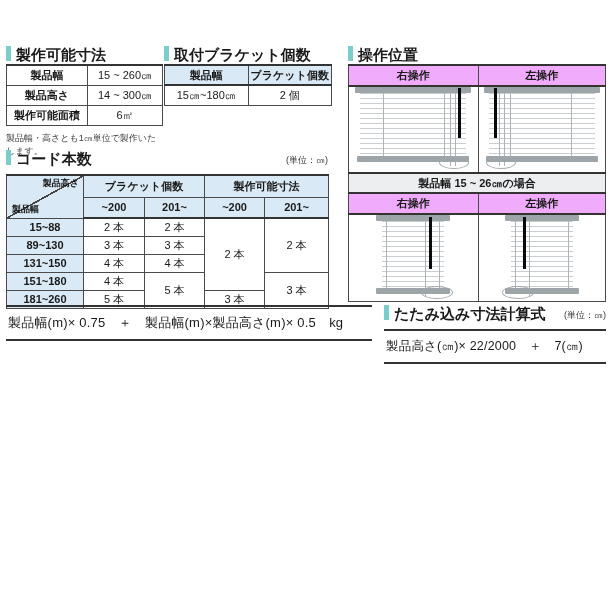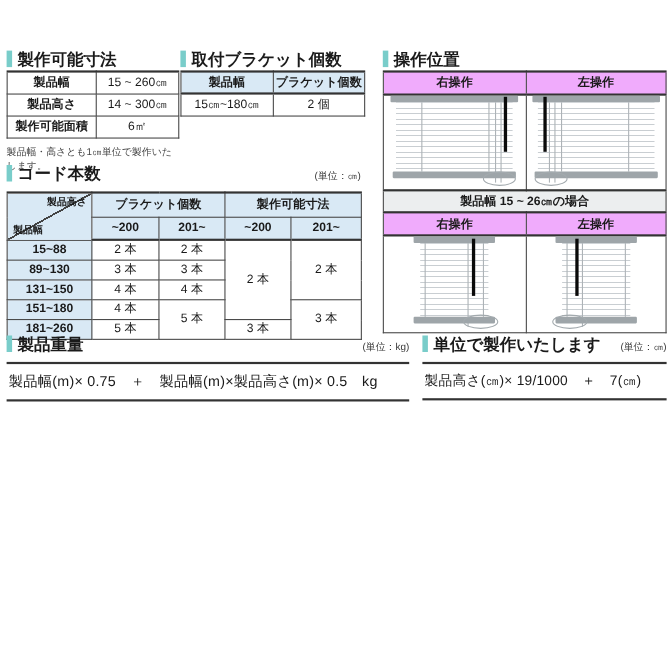--- a/index.html
+++ b/index.html
@@ -261,34 +261,27 @@
         <tr>
           <th class="rowlab">181~260</th>
           <td>5 本</td>
           <td>3 本</td>
         </tr>
       </tbody>
     </table>
   </section>
 
   <section class="sec" id="sec-weight">
-    <div class="sec-head">
-      <h2 class="sec-title">
-        <span class="bar"></span>
-        <span>製品重量</span>
-      </h2>
-      <span class="unit">(単位：kg)</span>
-    </div>
     <div class="formula-box">製品幅(m)× 0.75　＋　製品幅(m)×製品高さ(m)× 0.5　kg</div>
   </section>
 
   <section class="sec" id="sec-fold">
     <div class="sec-head">
       <h2 class="sec-title">
         <span class="bar"></span>
-        <span>単位で製作いたします</span>
+        <span>たたみ込み寸法計算式</span>
       </h2>
       <span class="unit">(単位：㎝)</span>
     </div>
-    <div class="formula-box">製品高さ(㎝)× 19/1000　＋　7(㎝)</div>
+    <div class="formula-box">製品高さ(㎝)× 22/2000　＋　7(㎝)</div>
   </section>
 
 </div>
 
 </body></html>

